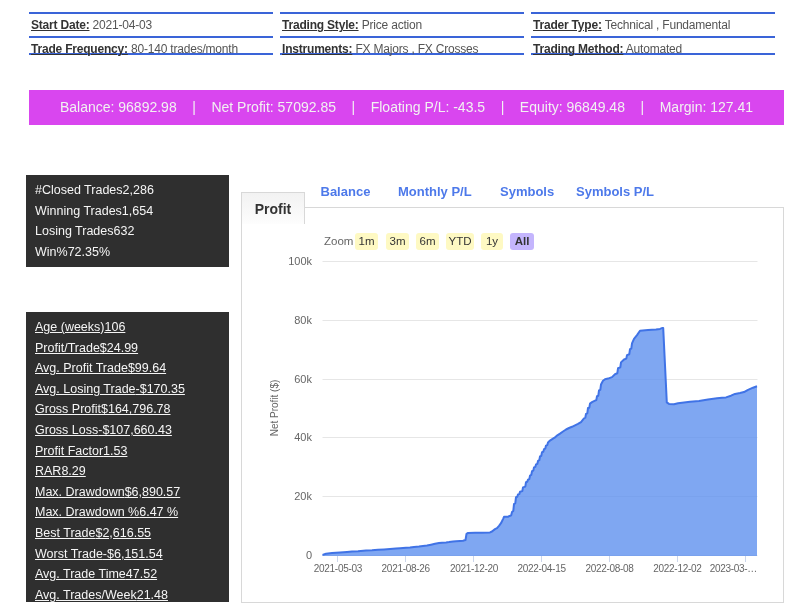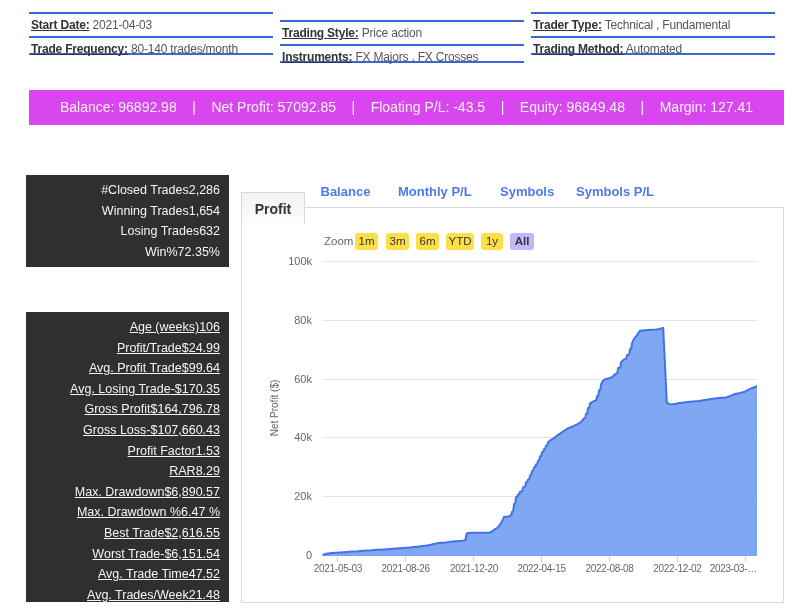--- a/index.html
+++ b/index.html
@@ -11,42 +11,42 @@
 .info-col { position:absolute; top:12px; width:244px; }
 .info-cell { height:24px; border-top:2px solid #3a64d8; font-size:12px; letter-spacing:-0.2px; color:#555; padding:4px 0 0 2px; white-space:nowrap; }
 .info-col .last { border-bottom:2px solid #3a64d8; height:19px; }
 .info-cell b { color:#333;text-decoration:underline; }
 
 
 #bar { position:absolute; left:29px; top:90px; width:755px; height:35px; background:#d946ef; color:#f2f2f2; font-size:14px; text-align:center; line-height:35px; white-space:nowrap; }
 
 
 .statbox { position:absolute; left:26px; width:203px; background:#2f2f2f; color:#f5f5f5; font-size:12.5px; padding:5px 9px; }
-.statbox .row { display:flex; justify-content:flex-end; height:20.6px; line-height:20.6px; white-space:nowrap; }
+.statbox .row { display:flex; justify-content:flex-start; height:20.6px; line-height:20.6px; white-space:nowrap; }
 
 
 #tabrow-border { position:absolute; left:241px; top:207px; width:543px; height:1px; background:#d8d8d8; }
 #card { position:absolute; left:241px; top:208px; width:543px; height:395px; border:1px solid #d8d8d8; border-top:none; background:#fff; }
 #activetab { position:absolute; left:241px; top:192px; width:64px; height:32px; border:1px solid #d8d8d8; border-bottom:none; background:linear-gradient(#f2f2f2,#fdfdfd); z-index:2; font-size:14px; font-weight:bold; color:#333; text-align:center; line-height:32px; }
 .tab { position:absolute; top:176px; height:32px; line-height:32px; font-size:13px; font-weight:bold; color:#4d79ea; }
 
 
 #zoomlabel { position:absolute; left:324px; top:233px; height:17px; line-height:17px; font-size:11.5px; color:#666; }
-.zbtn { position:absolute; top:233px; height:17px; line-height:17px; font-size:11.5px; color:#333; background:#fde047; border-radius:3px; text-align:center; }
+.zbtn { position:absolute; top:233px; height:17px; line-height:17px; font-size:11.5px; color:#333; background:#fef9c3; border-radius:3px; text-align:center; }
 .zbtn.active { background:#c4b5fd; font-weight:bold; }
 </style>
 </head>
 <body>
 <div id="page">
 
   <div class="info-col" style="left:29px;">
     <div class="info-cell"><b>Start Date:</b> 2021-04-03</div>
     <div class="info-cell last"><b>Trade Frequency:</b> 80-140 trades/month</div>
   </div>
-  <div class="info-col" style="left:280px;margin-top:8px;">
+  <div class="info-col" style="left:280px;">
     <div class="info-cell"><b>Trading Style:</b> Price action</div>
     <div class="info-cell last"><b>Instruments:</b> FX Majors , FX Crosses</div>
   </div>
   <div class="info-col" style="left:531px;">
     <div class="info-cell"><b>Trader Type:</b> Technical , Fundamental</div>
     <div class="info-cell last"><b>Trading Method:</b> Automated</div>
   </div>
 
   <div id="bar">Balance: 96892.98&nbsp;&nbsp;&nbsp;&nbsp;|&nbsp;&nbsp;&nbsp;&nbsp;Net Profit: 57092.85&nbsp;&nbsp;&nbsp;&nbsp;|&nbsp;&nbsp;&nbsp;&nbsp;Floating P/L: -43.5&nbsp;&nbsp;&nbsp;&nbsp;|&nbsp;&nbsp;&nbsp;&nbsp;Equity: 96849.48&nbsp;&nbsp;&nbsp;&nbsp;|&nbsp;&nbsp;&nbsp;&nbsp;Margin: 127.41</div>
 

